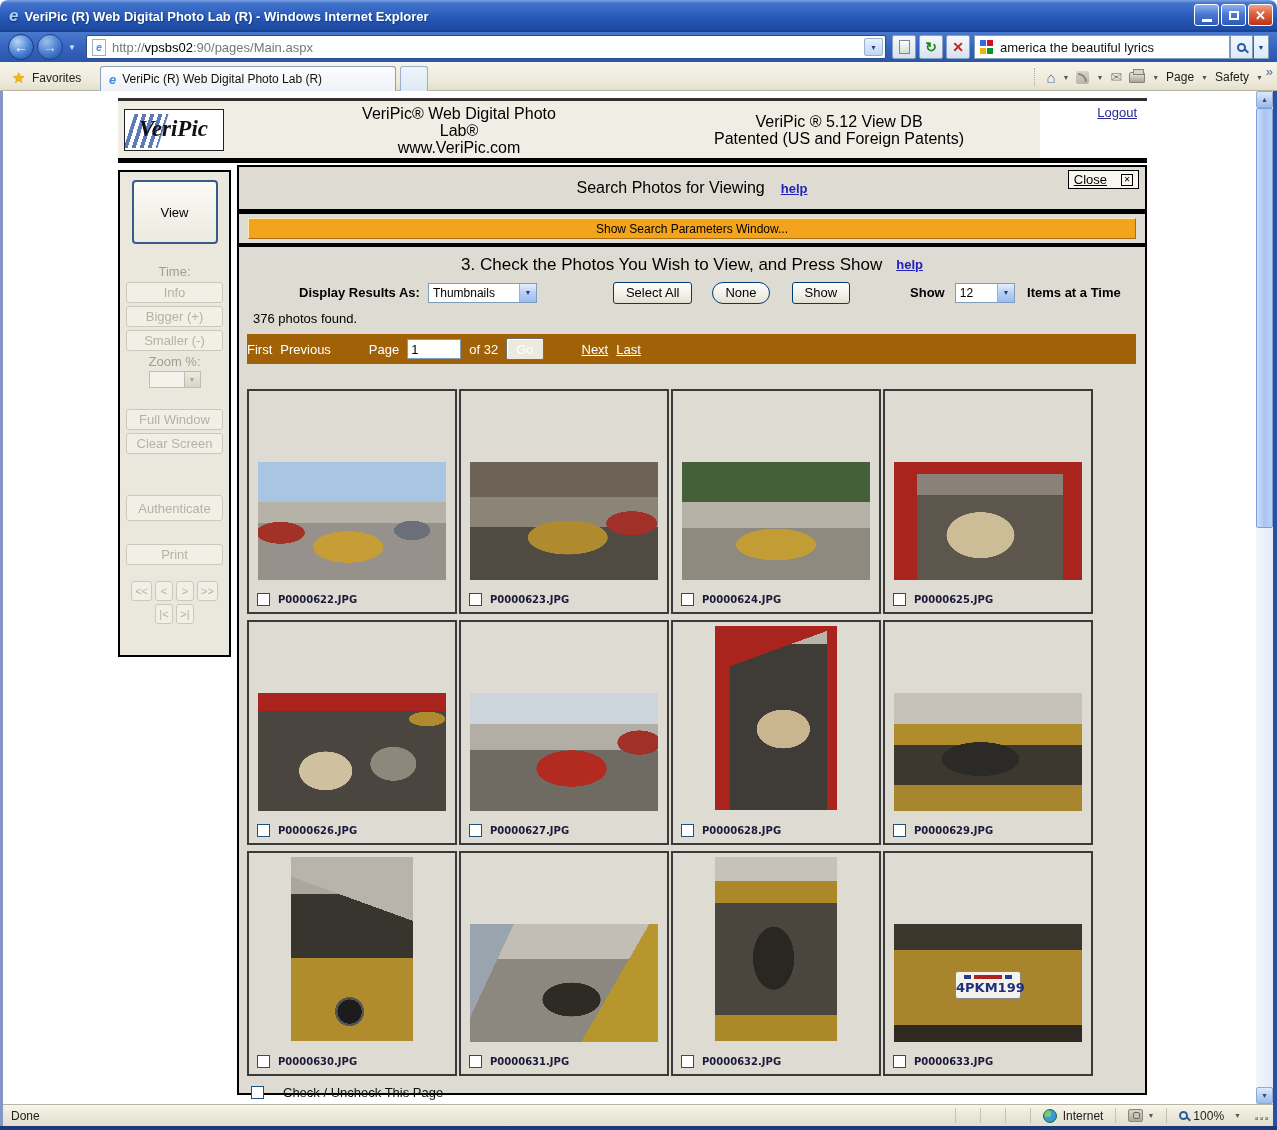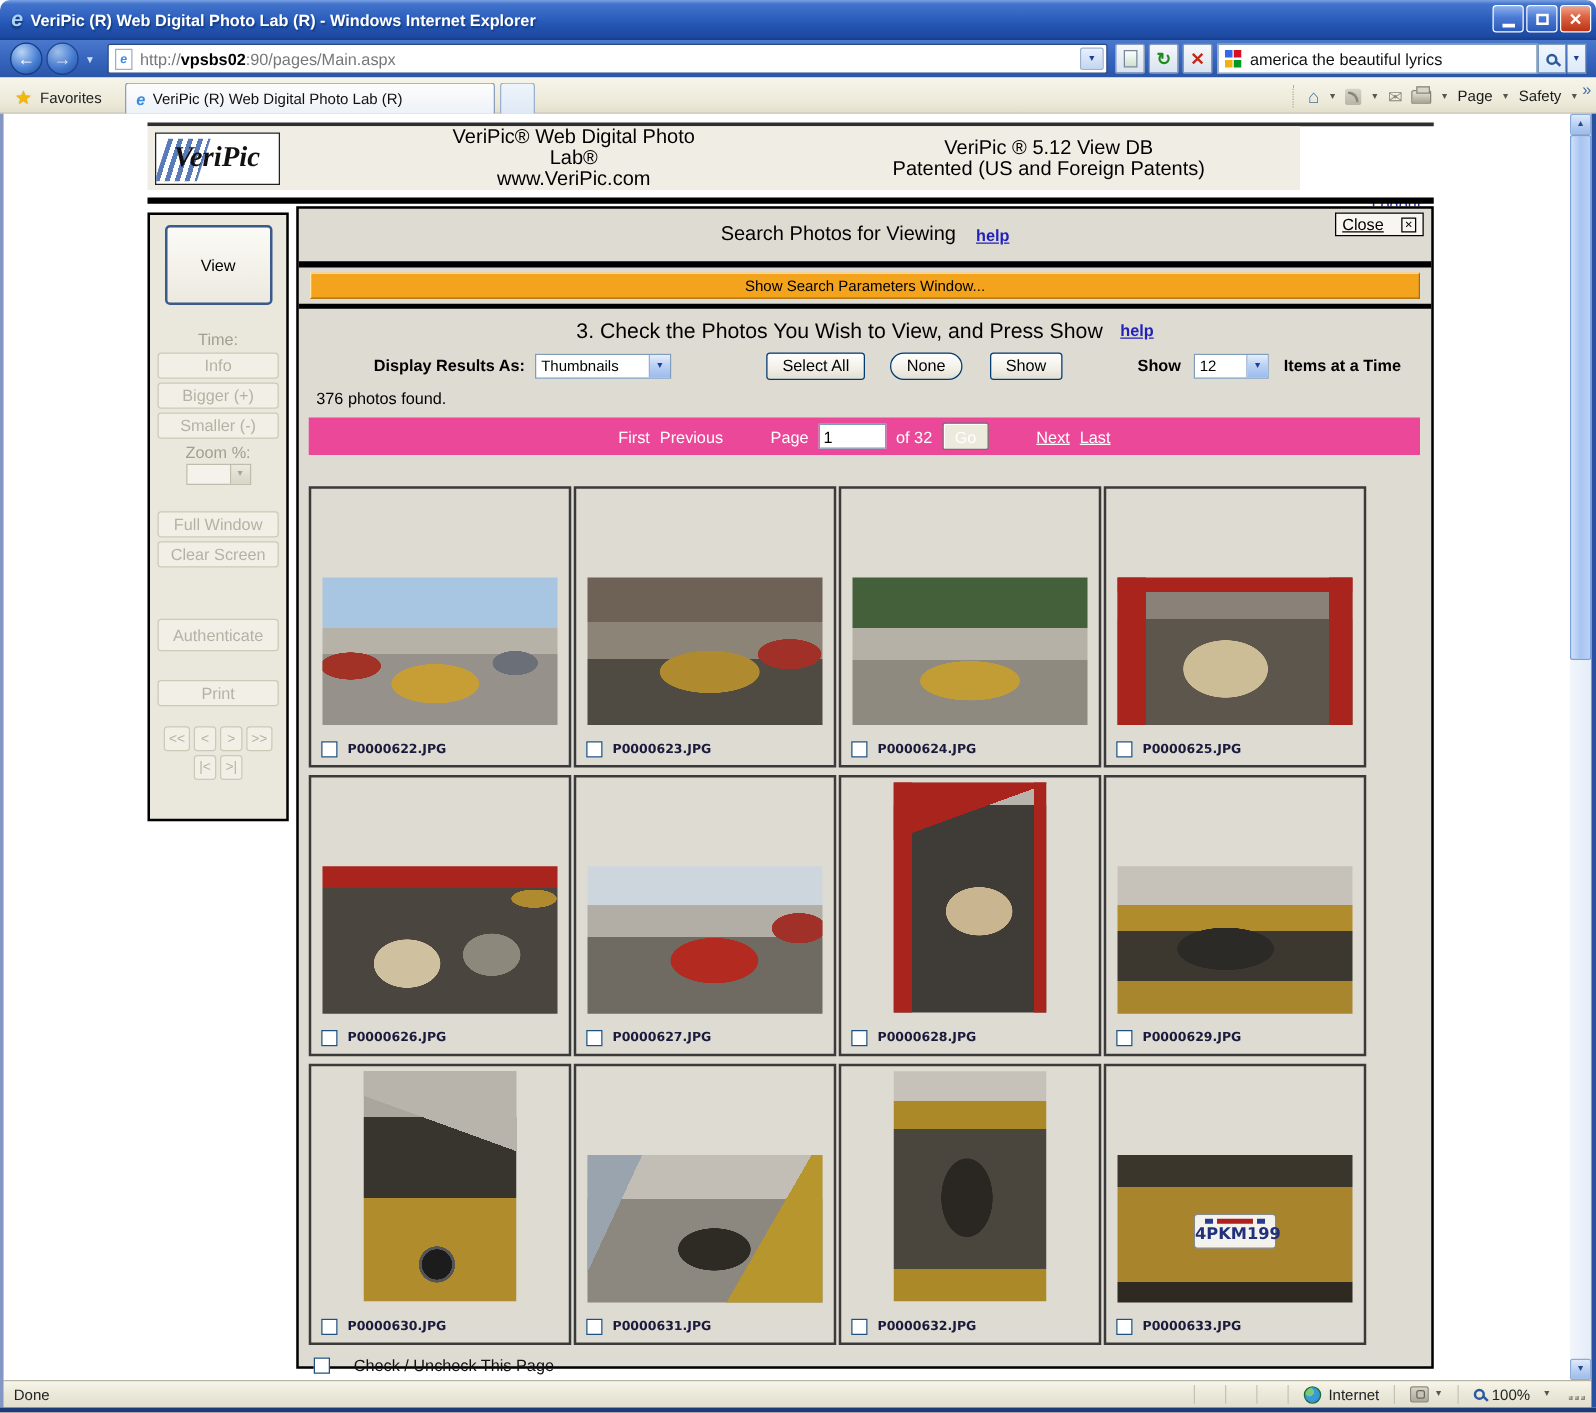--- a/index.html
+++ b/index.html
@@ -30,21 +30,21 @@
     background:radial-gradient(circle at 35% 28%,#b8d4f4 0%,#4a80d4 55%,#1c4a9c 100%);
     color:#fff; display:flex; align-items:center; justify-content:center; font-size:14px; font-weight:bold; }
   .back { left:8px; }
   .fwd  { left:37px; opacity:.8; }
   .navchev { position:absolute; left:68px; top:11px; color:#cfe0f8; font-size:8px; }
   .addrfield { position:absolute; left:86px; top:3px; width:800px; height:24px; background:#fff;
     border:1px solid #2a4a88; border-radius:2px; display:flex; align-items:center; }
   .docicon { width:14px; height:17px; border:1px solid #9ab0c8; background:#fff; margin:0 6px 0 5px;
     font-size:10px; font-style:italic; font-weight:bold; color:#3a8ce0; text-align:center; line-height:15px; }
   .urltext { font-size:13px; color:#777; }
-  .urltext .host { color:#000; font-weight:bold; }
+  .urltext .host { color:#000; font-weight:normal; }
   .addr-drop { position:absolute; right:2px; top:2px; width:19px; height:18px;
     background:linear-gradient(#e8f0fb,#c2d6f2); border:1px solid #9ab0d0; border-radius:2px;
     color:#1c3e9a; font-size:7px; display:flex; align-items:center; justify-content:center; }
   .tinybtn { position:absolute; top:3px; width:24px; height:24px; border:1px solid #88a0c0; border-radius:2px;
     background:linear-gradient(#f6f8fb,#d8e2ee); display:flex; align-items:center; justify-content:center;
     font-size:14px; font-weight:bold; }
   .compat { left:892px; color:#3a7a3a; font-size:11px; }
   .pagebit { width:11px; height:14px; border:1px solid #789; background:linear-gradient(#fff,#cfe0cf); }
   .refresh { left:919px; color:#1f8a1f; }
   .stopbtn { left:946px; color:#c02818; }
@@ -99,21 +99,21 @@
   .sbtn { position:absolute; left:0; width:17px; height:17px; border:1px solid #8cacd8; border-radius:2px;
     background:linear-gradient(#dfeafc,#b4ccf0 60%,#9cbcec); color:#2a4a8c; font-size:7px;
     display:flex; align-items:center; justify-content:center; }
   .sb-up { top:0; }
   .sb-down { bottom:0; }
   .sthumb { position:absolute; left:0; top:17px; width:17px; height:420px; border:1px solid #7aa0dc; border-radius:2px;
     background:linear-gradient(90deg,#cfe0fa,#a8c4f0 50%,#bcd2f6); }
 
   
   .appheader { position:absolute; left:115px; top:7px; width:1029px; height:61px; display:flex;
-    border-top:3px solid #2f2f2f;flex-direction:column; }
+    border-top:3px solid #2f2f2f; }
   .header-main { width:922px; background:#f0ede4; display:flex; align-items:center; }
   .logo-box { width:100px; height:42px; margin-left:6px; background:#fff; border:1px solid #222;
     position:relative; overflow:hidden; }
   .logo-stripes { position:absolute; left:4px; top:4px; width:34px; height:34px; transform:skewX(-18deg);
     background:repeating-linear-gradient(90deg,#5a7ab8 0 4px,#fff 4px 8px); }
   .logo-text { position:absolute; left:14px; top:6px; font-size:23px; font-weight:bold; font-style:italic;
     font-family:"Liberation Serif", serif; color:#111; }
   .hcol { text-align:center; font-size:16px; color:#000; line-height:17px; }
   .hcol1 { margin-left:120px; width:230px; }
   .hcol2 { margin-left:115px; width:300px; }
@@ -167,22 +167,22 @@
   .xpsel { display:flex; height:20px; border:1px solid #7f9db9; background:#fff; margin-left:8px; }
   .xpsel .val { padding:2px 24px 0 4px; font-size:12px; }
   .xpsel .arr { width:17px; background:linear-gradient(#e6eefc,#bcd2f4 45%,#9abaee); border-left:1px solid #9ab0d0;
     color:#1c3e9a; font-size:7px; display:flex; align-items:center; justify-content:center; }
   .xpbtn { height:22px; padding:0 12px; border:1px solid #003c74; border-radius:3px;
     background:linear-gradient(#fff,#f1efe7 60%,#e2dfd2); font-size:13px; color:#000;
     display:flex; align-items:center; justify-content:center; }
   .mlA { margin-left:76px; } .mlB { margin-left:20px;border-radius:11px; } .mlC { margin-left:22px; }
   .mlD { margin-left:60px; } .mlE { margin-left:10px; } .mlF { margin-left:12px; }
   .foundrow { height:22px; padding-left:14px; font-size:13px; color:#000; display:flex; align-items:center; }
-  .pagerbar { margin:5px 9px 0 8px; height:30px; background:#ec4899; color:#fff; font-size:13px;
-    display:flex; align-items:center; justify-content:center; gap:8px; }
+  .pagerbar { margin:5px 9px 0 8px; height:30px; background:#a16207; color:#fff; font-size:13px;
+    display:flex; align-items:center; gap:8px; }
   .pager-plain { color:#fff; }
   .pager-link { color:#fff; text-decoration:underline; }
   .pagerbar .sp40 { width:22px; }
   .pageinput { width:54px; height:20px; border:1px solid #7f9db9; font-size:13px; padding:0 3px; background:#fff; }
   .gobtn { height:22px; padding:0 9px; border:1px solid #707070; border-radius:2px; background:#ece9dd;
     box-shadow:inset 1px 1px 0 #fff; font-size:13px; display:flex; align-items:center; }
 
   
   .grid { margin:25px 0 0 8px; width:848px; display:grid; grid-template-columns:repeat(4,210px);
     column-gap:2px; row-gap:6px; }

